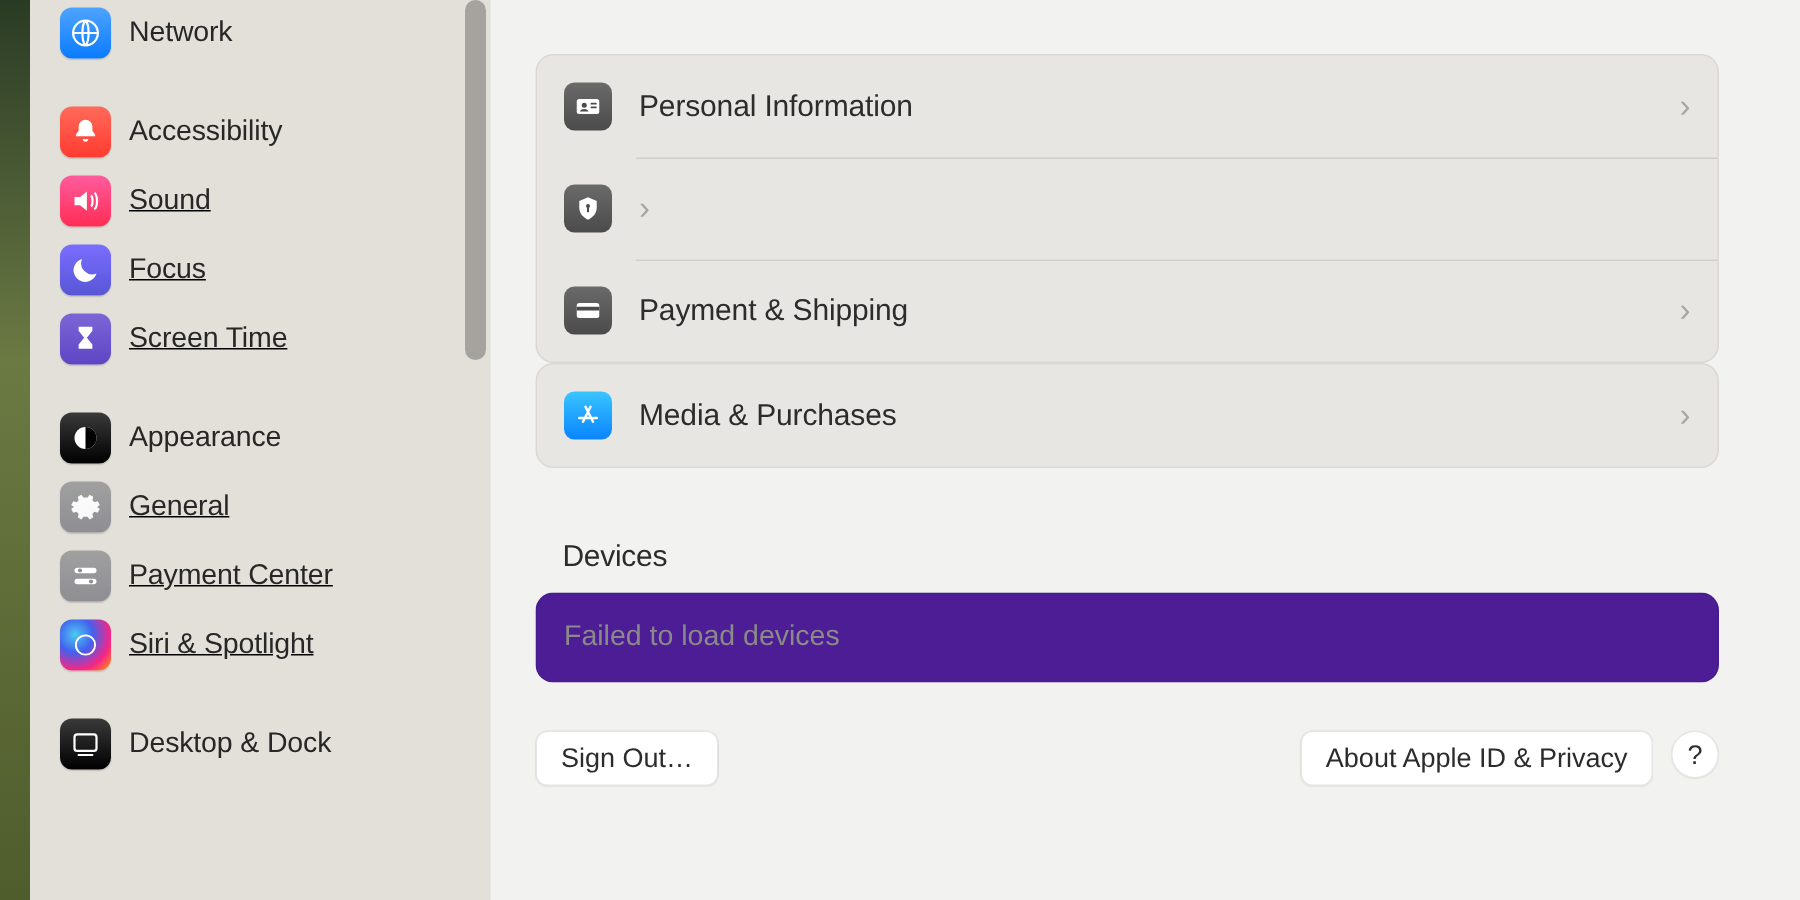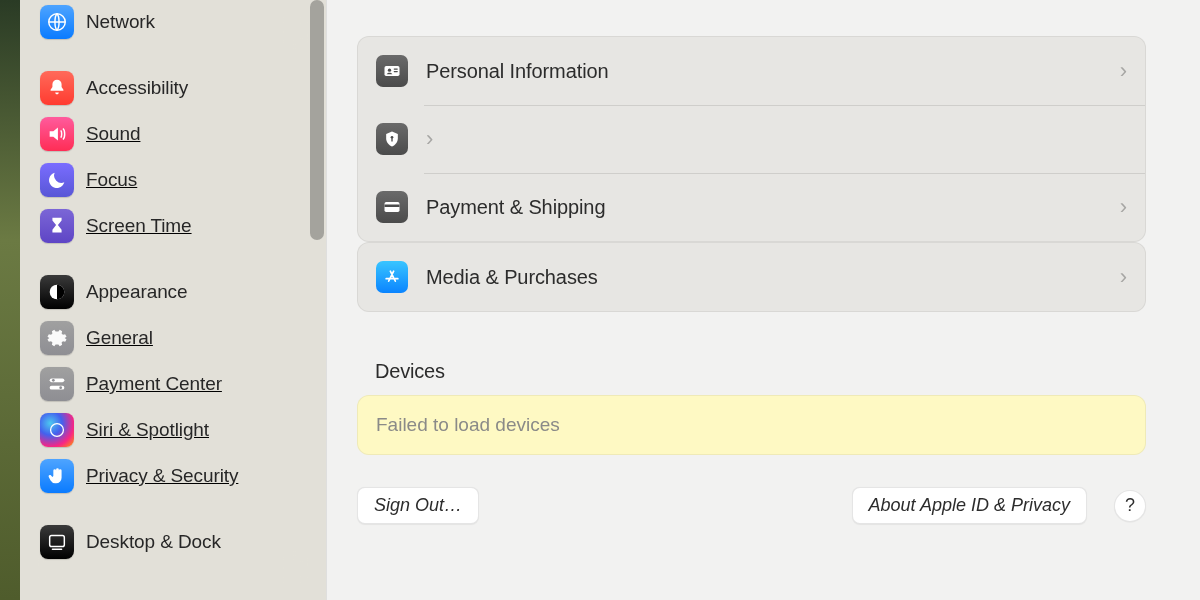--- a/index.html
+++ b/index.html
@@ -18,24 +18,24 @@
 .main-inner { padding: 0 54px 0 30px; }
 .card { background: #e7e6e3; border-radius: 12px; border: 1px solid rgba(0,0,0,0.06); overflow: hidden; }
 .card.single { }
 .row { display: flex; align-items: center; height: 68px; padding: 0 18px; cursor: default; position: relative; }
 .row + .row::before { content: ""; position: absolute; top: 0; left: 66px; right: 0; height: 1px; background: rgba(0,0,0,0.10); }
 .row-icon { width: 32px; height: 32px; border-radius: 7px; display: flex; align-items: center; justify-content: center; margin-right: 18px; flex-shrink: 0; }
 .row-icon svg { width: 20px; height: 20px; }
 .row-label { font-size: 20px; color: #2c2c2c; flex: 1; letter-spacing: -0.1px; }
 .chevron { color: rgba(0,0,0,0.28); font-size: 22px; }
 .section-title { font-size: 20px; font-weight: 400; color: #2c2c2c; margin: 48px 0 12px 18px; letter-spacing: -0.2px; }
-.devices-box { background: #fef9c3; border: 1px solid rgba(0,0,0,0.06); border-radius: 12px; padding: 18px 18px; color: #8a8a88; font-size: 19px; }
+.devices-box { background: #4c1d95; border: 1px solid rgba(0,0,0,0.06); border-radius: 12px; padding: 18px 18px; color: #8a8a88; font-size: 19px; }
 .footer { display: flex; justify-content: space-between; align-items: center; margin-top: 32px; }
-.footer-right { display: flex; gap: 27px; align-items: center; }
-.btn { background: #ffffff; border: 1px solid rgba(0,0,0,0.10); border-radius: 8px; padding: 7px 16px; font-size: 18px; color: #2c2c2c; cursor: default; box-shadow: 0 0.5px 1px rgba(0,0,0,0.06); font-style: italic; }
+.footer-right { display: flex; gap: 12px; }
+.btn { background: #ffffff; border: 1px solid rgba(0,0,0,0.10); border-radius: 8px; padding: 7px 16px; font-size: 18px; color: #2c2c2c; cursor: default; box-shadow: 0 0.5px 1px rgba(0,0,0,0.06); }
 .help-btn { width: 32px; height: 32px; border-radius: 16px; background: #ffffff; border: 1px solid rgba(0,0,0,0.10); display: flex; align-items: center; justify-content: center; font-size: 18px; color: #2c2c2c; cursor: default; box-shadow: 0 0.5px 1px rgba(0,0,0,0.06); }
 .first-card { margin-top: 36px; }
 .icon-blue { background: linear-gradient(#4ea4ff,#0a7bff); }
 .icon-red { background: linear-gradient(#ff6a5a,#ff3b30); }
 .icon-pink { background: linear-gradient(#ff5b9d,#ff2d55); }
 .icon-indigo { background: linear-gradient(#7a6dff,#5856d6); }
 .icon-violet { background: linear-gradient(#7b66d6,#5e45c5); }
 .icon-gray { background: linear-gradient(#a0a0a0,#8e8e93); }
 .icon-black { background: linear-gradient(#3a3a3a,#000000); }
 .icon-siri { background: radial-gradient(circle at 30% 30%, #4cc9f0, #4361ee 35%, #f72585 70%, #ff9e00); }
@@ -136,28 +136,20 @@
 
     <div class="sidebar-item">
       <span class="icon-tile icon-siri">
         <svg viewBox="0 0 24 24" fill="none" stroke="white" stroke-width="1.4">
             <circle cx="12" cy="12" r="7"></circle>
           </svg>
       </span>
       <span class="sidebar-label">Siri &amp; Spotlight</span>
     </div>
 
-    <div class="sidebar-item">
-      <span class="icon-tile icon-blue">
-        <svg viewBox="0 0 24 24" fill="white">
-            <path d="M8 12V6a1.5 1.5 0 1 1 3 0v5V5a1.5 1.5 0 1 1 3 0v6V6a1.5 1.5 0 1 1 3 0v8a6 6 0 0 1-6 6h-1a6 6 0 0 1-5-3l-2-4a1.5 1.5 0 0 1 2-2l2 2z"></path>
-          </svg>
-      </span>
-      <span class="sidebar-label">Privacy &amp; Security</span>
-    </div>
 
     <div class="sidebar-gap"></div>
 
     <div class="sidebar-item">
       <span class="icon-tile icon-black">
         <svg viewBox="0 0 24 24" fill="none" stroke="white" stroke-width="1.6">
             <rect x="4" y="5" width="16" height="12" rx="2"></rect>
             <path d="M7 20h10" stroke-linecap="round"></path>
           </svg>
       </span>

